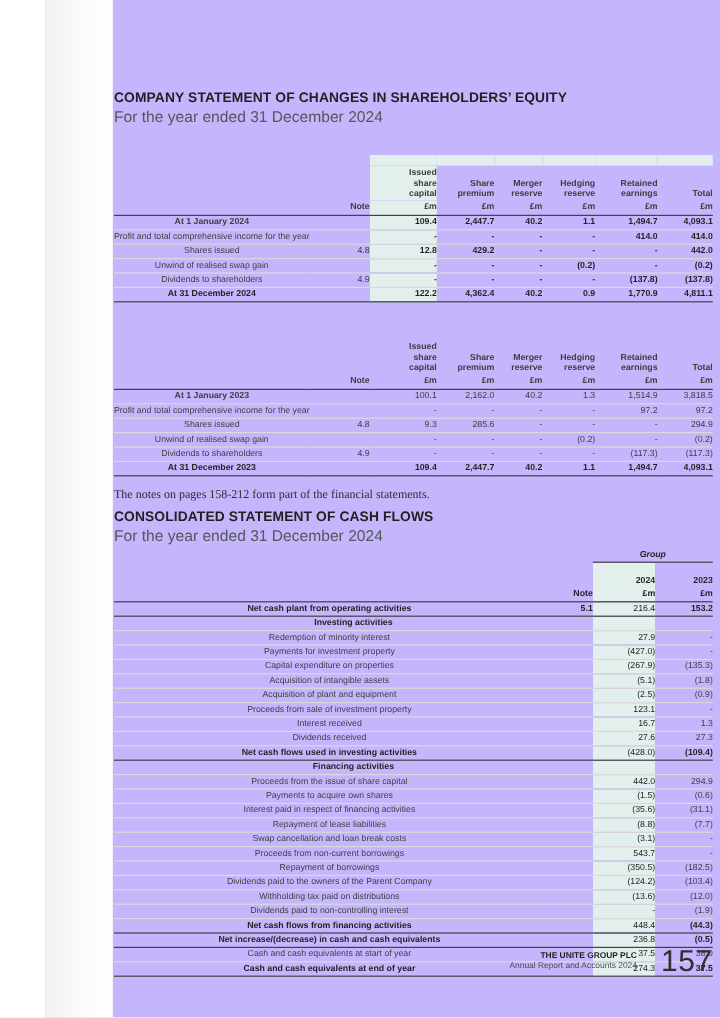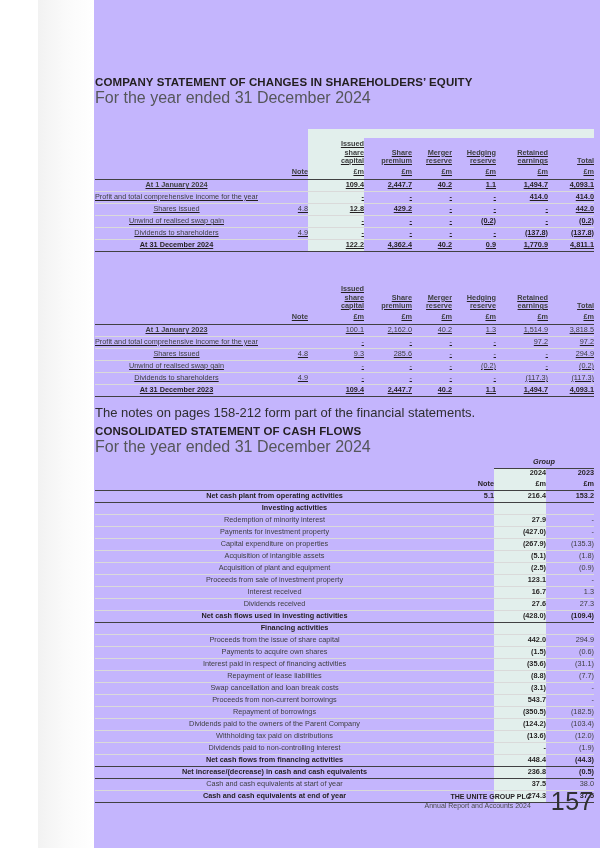--- a/index.html
+++ b/index.html
@@ -9,57 +9,57 @@
     font-family:"Liberation Sans","DejaVu Sans",sans-serif; color:#231f20; overflow:hidden;margin-left:38px;
   }
   .edge-shade {
     position:absolute; left:0; top:0; bottom:0; width:56px;
     background:linear-gradient(90deg,#f2f2f2 0%,#fafafa 50%,#ffffff 100%);
     pointer-events:none;
   }
   .content { position:relative; margin-left:57px; width:499px; padding-top:76px; }
 
   h1.doc-title { font-size:11.5px; line-height:13px; margin:0; font-weight:bold; color:#231f20; letter-spacing:.1px; }
-  .doc-subtitle { font-size:16px; line-height:13px; margin:2px 0 0; color:#55565a; }
+  .doc-subtitle { font-size:13px; line-height:13px; margin:2px 0 0; color:#55565a; }
 
   table.fin { width:100%; border-collapse:collapse; table-layout:fixed; }
   table.fin td {
     font-size:7.3px; line-height:8.5px; padding:1px 0 1.5px;
     vertical-align:bottom; color:#3f4042; overflow:hidden;
   }
   td.num { text-align:right; }
   td.lab { text-align:center; white-space:nowrap; }
   td.b, tr.r-close td, tr.r-total td, tr.r-grandtotal td, tr.r-section td { font-weight:bold; color:#231f20; }
   .teal { background:#e2efec; }
   td.pad { padding-right:10px; }
   td.c24 { padding-right:6px; }
 
   
-  table.equity { margin-top:25px;text-decoration:underline; }
+  table.equity { margin-top:25px; }
   table.equity.second { margin-top:22px; }
   table.equity tr.strip td { height:9px; padding:0; }
   table.equity tr.colhead td { padding-top:2px; white-space:pre-line; }
   table.equity tr.unit td { padding-bottom:2.5px; border-bottom:1px solid #414042; }
   table.equity tbody td { border-bottom:1px solid #dadada; }
   table.equity tr.r-close td { border-top:1px solid #414042; border-bottom:1.5px solid #414042; }
   table.equity tr.bv td.val { font-weight:bold; color:#231f20; }
 
   
   table.cash { margin-top:4px; }
   table.cash thead td { font-weight:bold; color:#231f20; }
   table.cash tr.group td { padding-bottom:1px;font-style:italic; }
   table.cash tr.group td.grp { text-align:center; border-bottom:1px solid #414042; }
-  table.cash tr.years td { padding-top:0; }
+  table.cash tr.years td { padding-top:11px; }
   table.cash tr.unitrow td { border-bottom:1px solid #414042; padding-bottom:2px; }
   table.cash tbody td { border-bottom:1px solid #dadada; }
-  table.cash tbody td.c24 { font-weight:bold; color:#231f20; }
+  table.cash tbody td.c24 { font-weight:normal; color:#231f20; }
   table.cash tr.r-total td { border-top:1px solid #414042; border-bottom:1px solid #414042; }
   table.cash tr.r-grandtotal td { border-top:1px solid #414042; border-bottom:1.6px solid #414042; }
 
-  .footnote { font-size:13px; line-height:9px; color:#2e2e30; margin:11px 0 0; }
+  .footnote { font-size:10px; line-height:9px; color:#2e2e30; margin:11px 0 0;font-family:Liberation Serif, serif; }
   .section-gap { margin-top:8px; }
 
   .footer { position:absolute; right:44px; bottom:34px; display:flex; align-items:center; gap:20px; }
   .footer-text { text-align:right; }
   .footer-company { font-size:7px; font-weight:bold; color:#231f20; line-height:9px; }
   .footer-report { font-size:7px; color:#4a4b4d; line-height:9px; }
   .page-num { font-size:25px; line-height:26px; color:#303032; letter-spacing:.5px; }
 </style>
 </head>
 <body>

